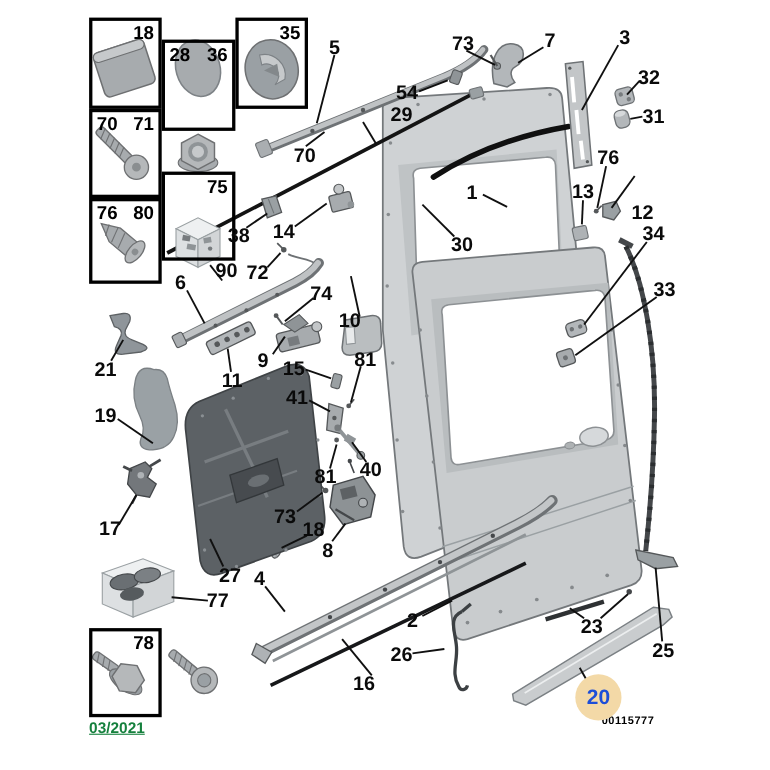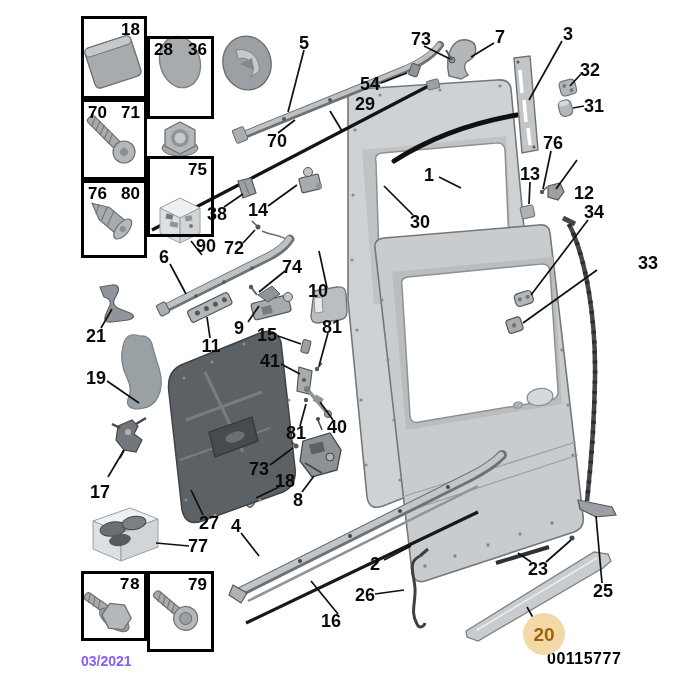--- a/index.html
+++ b/index.html
@@ -8,22 +8,22 @@
   svg.art{position:absolute;left:0;top:0;z-index:1;}
   .callout{position:absolute;transform:translate(-50%,-50%);font-weight:bold;
            font-size:18px;color:#0a0a0a;line-height:1;white-space:nowrap;z-index:4;}
   .callout.highlighted{width:42px;height:42px;border-radius:50%;
            display:flex;align-items:center;justify-content:center;font-size:19px;}
   .part-box{position:absolute;border:3px solid #000;box-sizing:border-box;
            background:transparent;z-index:2;}
   .box-label{position:absolute;font-weight:bold;font-size:17px;line-height:1;color:#000;}
   .box-label.tl{left:4px;top:2px;}
   .box-label.tr{right:4px;top:2px;}
-  .meta-date{position:absolute;left:81px;top:653px;font-weight:bold;font-size:14px;color:#8b5cf6;z-index:3;}
-  .meta-doc{position:absolute;left:547px;top:650px;font-weight:bold;font-size:16px;
+  .meta-date{position:absolute;left:81px;top:653px;font-weight:bold;font-size:14px;color:#15803d;z-index:3;text-decoration:underline;}
+  .meta-doc{position:absolute;left:547px;top:650px;font-weight:bold;font-size:10px;
             letter-spacing:.5px;color:#000;z-index:3;}
 </style>
 </head>
 <body>
 
 <div class="stage" id="stage">
 
 <svg class="art" width="700" height="700" viewBox="0 0 700 700">
 
   <g>
@@ -374,75 +374,75 @@
 <div class="meta-date">03/2021</div>
 <div class="meta-doc">00115777</div>
 
 <div class="part-box" style="left: 81px; top: 16px; width: 66px; height: 83px;">
       <span class="box-label tr">18</span>
     </div>
     <div class="part-box" style="left: 147px; top: 16px; width: 67px; height: 83px; margin-top: 20px;">
       <span class="box-label tl">28</span>
       <span class="box-label tr">36</span>
     </div>
+    <div class="part-box" style="left: 214px; top: 16px; width: 66px; height: 83px;">
+      <span class="box-label tr">35</span>
+    </div>
     <div class="part-box" style="left: 81px; top: 99px; width: 66px; height: 81px;">
       <span class="box-label tl">70</span>
       <span class="box-label tr">71</span>
     </div>
     <div class="part-box" style="left: 147px; top: 116px; width: 67px; height: 81px; margin-top: 40px;">
       <span class="box-label tr">75</span>
     </div>
     <div class="part-box" style="left: 81px; top: 180px; width: 66px; height: 78px;">
       <span class="box-label tl">76</span>
       <span class="box-label tr">80</span>
     </div>
-    <div class="part-box" style="left: 81px; top: 571px; width: 66px; height: 70px; font-family: Liberation Mono, monospace;">
+    <div class="part-box" style="left: 81px; top: 571px; width: 66px; height: 81px;">
       <span class="box-label tr">78</span>
-    </div>
-    <div class="part-box" style="left: 147px; top: 571px; width: 67px; height: 81px;">
-      <span class="box-label tr">79</span>
     </div>
     <div class="callout" style="left: 304px; top: 43px;">5</div>
     <div class="callout" style="left: 421px; top: 39px;">73</div>
     <div class="callout" style="left: 500px; top: 37px;">7</div>
     <div class="callout" style="left: 568px; top: 34px;">3</div>
     <div class="callout" style="left: 590px; top: 70px;">32</div>
     <div class="callout" style="left: 594px; top: 106px;">31</div>
     <div class="callout" style="left: 370px; top: 84px;">54</div>
     <div class="callout" style="left: 325px; top: 104px; margin-left: 40px;">29</div>
     <div class="callout" style="left: 277px; top: 141px;">70</div>
     <div class="callout" style="left: 553px; top: 143px;">76</div>
     <div class="callout" style="left: 584px; top: 153px; margin-top: 40px;">12</div>
     <div class="callout" style="left: 429px; top: 175px;">1</div>
     <div class="callout" style="left: 530px; top: 174px;">13</div>
     <div class="callout" style="left: 420px; top: 222px;">30</div>
     <div class="callout" style="left: 594px; top: 212px;">34</div>
-    <div class="callout" style="left: 604px; top: 263px; margin-left: 44px;">33</div>
+    <div class="callout" style="left: 604px; top: 263px;">33</div>
     <div class="callout" style="left: 258px; top: 210px;">14</div>
     <div class="callout" style="left: 217px; top: 214px;">38</div>
     <div class="callout" style="left: 234px; top: 248px;">72</div>
     <div class="callout" style="left: 164px; top: 257px;">6</div>
     <div class="callout" style="left: 206px; top: 246px; text-align: right;">90</div>
     <div class="callout" style="left: 318px; top: 243px; margin-top: 48px;">10</div>
     <div class="callout" style="left: 292px; top: 267px;">74</div>
     <div class="callout" style="left: 239px; top: 328px;">9</div>
     <div class="callout" style="left: 267px; top: 335px;">15</div>
     <div class="callout" style="left: 332px; top: 327px;">81</div>
     <div class="callout" style="left: 270px; top: 361px;">41</div>
     <div class="callout" style="left: 96px; top: 336px;">21</div>
     <div class="callout" style="left: 211px; top: 346px;">11</div>
     <div class="callout" style="left: 96px; top: 378px;">19</div>
     <div class="callout" style="left: 337px; top: 427px;">40</div>
     <div class="callout" style="left: 296px; top: 433px;">81</div>
-    <div class="callout" style="left: 100px; top: 492px;">17</div>
+    <div class="callout" style="left: 100px; top: 480px;">17</div>
     <div class="callout" style="left: 259px; top: 469px;">73</div>
     <div class="callout" style="left: 285px; top: 481px;">18</div>
     <div class="callout" style="left: 298px; top: 500px;">8</div>
     <div class="callout" style="left: 209px; top: 523px;">27</div>
     <div class="callout" style="left: 236px; top: 526px;">4</div>
     <div class="callout" style="left: 198px; top: 546px;">77</div>
     <div class="callout" style="left: 375px; top: 564px;">2</div>
     <div class="callout" style="left: 538px; top: 569px;">23</div>
     <div class="callout" style="left: 365px; top: 595px;">26</div>
     <div class="callout" style="left: 331px; top: 621px;">16</div>
     <div class="callout" style="left: 603px; top: 591px;">25</div>
-    <div class="callout highlighted" style="left: 544px; top: 634px; background: rgb(243, 217, 167); color: #a16207;">20</div>
+    <div class="callout highlighted" style="left: 544px; top: 634px; background: rgb(243, 217, 167); color: #1d4ed8;">20</div>
   </div>
 
 </body></html>

